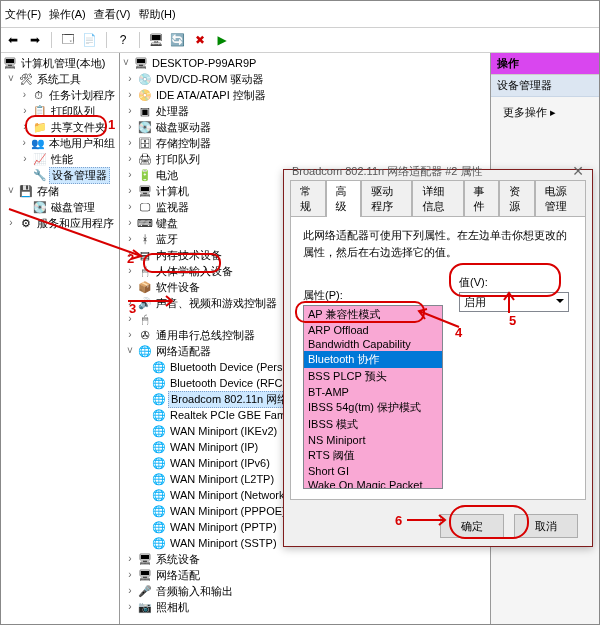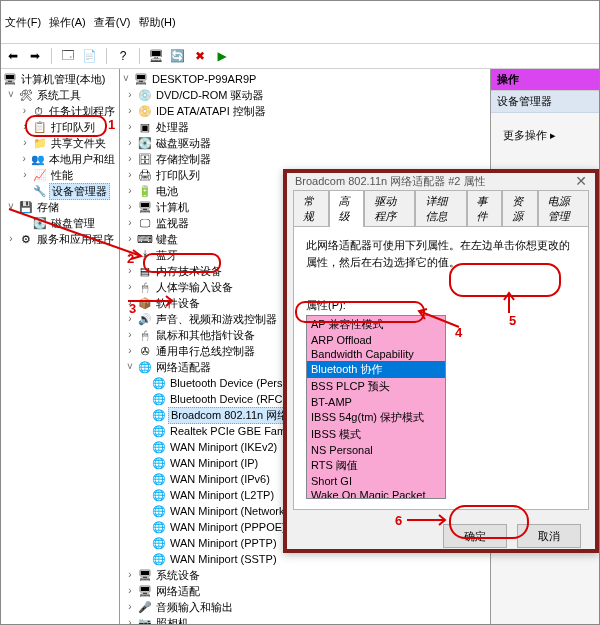--- a/index.html
+++ b/index.html
@@ -1,39 +1,39 @@
 <!DOCTYPE html>
 <html><head>
 <meta charset="utf-8">
 <style>
   html,body{margin:0;padding:0;font-family:"Microsoft YaHei","Segoe UI",Tahoma,sans-serif;font-size:11px;background:#fff;color:#000;}
   .window{width:600px;height:625px;position:relative;overflow:hidden;border:1px solid #888;box-sizing:border-box;}
-  .menubar{height:18px;display:flex;align-items:center;padding:12px 4px;gap:8px;border-bottom:1px solid #d0d0d0;font-size:11px;}
+  .menubar{height:18px;display:flex;align-items:center;padding:4px 4px;gap:8px;border-bottom:1px solid #d0d0d0;font-size:11px;}
   .menubar span{cursor:default;}
   .toolbar{height:24px;display:flex;align-items:center;padding:0 4px;gap:6px;border-bottom:1px solid #d0d0d0;}
   .tb-ico{width:16px;height:16px;display:flex;align-items:center;justify-content:center;font-size:12px;}
   .tb-sep{width:1px;height:16px;background:#ccc;margin:0 2px;}
   .body{display:flex;height:calc(100% - 42px);}
   .left-pane{width:118px;border-right:1px solid #999;overflow:hidden;background:#fff;}
   .mid-pane{flex:1;border-right:1px solid #999;overflow:hidden;background:#fff;position:relative;}
   .right-pane{width:108px;background:#f5f5f5;overflow:hidden;}
   .right-hdr{background:#d946ef;border-bottom:1px solid #ccc;padding:3px 6px;font-weight:bold;}
   .right-sub{background:#dce6f2;padding:3px 6px;border-bottom:1px solid #c9d6e6;}
-  .right-item{padding:15px 12px;}
+  .right-item{padding:8px 12px;}
   .tree{padding:2px 0;}
   .tree-row{display:flex;align-items:center;height:16px;padding-right:2px;white-space:nowrap;}
   .exp{width:12px;text-align:center;color:#666;font-size:10px;line-height:1;}
   .ico{width:14px;height:14px;margin:0 2px;display:inline-flex;align-items:center;justify-content:center;font-size:11px;}
   .lbl{padding:0 2px;}
   .sel-dev{background:#cde8ff;border:1px dotted #7da2ce;}
   
-  .dialog{position:absolute;left:282px;top:168px;width:308px;height:376px;background:#f0f0f0;border:4px solid #7f1d1d;box-shadow:0 2px 8px rgba(0,0,0,0.25);display:flex;flex-direction:column;z-index:10;}
+  .dialog{position:absolute;left:282px;top:168px;width:308px;height:376px;background:#f0f0f0;border:1px solid #7f1d1d;box-shadow:0 2px 8px rgba(0,0,0,0.25);display:flex;flex-direction:column;z-index:10;justify-content:flex-end;}
   .dlg-title{height:26px;display:flex;align-items:center;padding:0 8px;color:#555;font-size:11px;}
   .dlg-close{margin-left:auto;font-size:14px;color:#666;}
-  .tabs{display:flex;padding:0 6px;gap:0;font-size:11px;font-style:italic;}
+  .tabs{display:flex;padding:0 6px;gap:0;font-size:11px;}
   .tab{padding:3px 9px;border:1px solid #b5b5b5;border-bottom:none;background:#f0f0f0;position:relative;top:1px;}
   .tab.active{background:#fff;z-index:2;}
   .tab-body{flex:1;margin:0 6px 6px 6px;background:#fff;border:1px solid #b5b5b5;padding:10px 12px;position:relative;}
   .instr{font-size:11px;line-height:1.5;margin-bottom:28px;font-family:Liberation Serif, serif;}
   .prop-lbl{display:inline-block;margin-bottom:2px;}
   .prop-list{width:138px;height:182px;border:1px solid #828790;background:#f9a8d4;overflow-y:auto;overflow-x:hidden;font-size:11px;}
   .prop-list div{padding:1px 4px;white-space:nowrap;}
   .prop-list .hl{background:#0078d7;color:#fff;}
   .val-area{position:absolute;left:168px;top:58px;}
   .val-combo{width:100px;height:18px;border:1px solid #828790;background:#fff;display:flex;align-items:center;padding:0 4px;font-size:11px;position:relative;}
@@ -211,21 +211,20 @@
             <span class="lbl">软件设备</span>
           </div>
           <div class="tree-row" style="padding-left:4px">
             <span class="exp">›</span>
             <span class="ico">🔊</span>
             <span class="lbl">声音、视频和游戏控制器</span>
           </div>
           <div class="tree-row" style="padding-left:4px">
             <span class="exp">›</span>
             <span class="ico">🖱</span>
-            <span class="lbl">鼠标和其他指针设备</span>
           </div>
           <div class="tree-row" style="padding-left:4px">
             <span class="exp">›</span>
             <span class="ico">✇</span>
             <span class="lbl">通用串行总线控制器</span>
           </div>
           <div class="tree-row" style="padding-left:4px">
             <span class="exp">˅</span>
             <span class="ico">🌐</span>
             <span class="lbl">网络适配器</span>
@@ -327,25 +326,31 @@
       <div><span class="prop-lbl">属性(P):</span></div>
       <div class="prop-list" id="proplist">
           <div class="">AP 兼容性模式</div>
           <div class="">ARP Offload</div>
           <div class="">Bandwidth Capability</div>
           <div class="hl">Bluetooth 协作</div>
           <div class="">BSS PLCP 预头</div>
           <div class="">BT-AMP</div>
           <div class="">IBSS 54g(tm) 保护模式</div>
           <div class="">IBSS 模式</div>
-          <div class="">NS Personal</div>
+          <div class="">NS Miniport</div>
           <div class="">RTS 阈值</div>
           <div class="">Short GI</div>
           <div class="">Wake On Magic Packet</div>
         </div>
+      <div class="val-area">
+        <div class="prop-lbl">值(V):</div>
+        <div class="val-combo">
+            <span>启用</span>
+          </div>
+      </div>
     </div>
     <div class="dlg-btns">
       <div class="btn">确定</div>
       <div class="btn">取消</div>
     </div>
   </div>
 
   <div class="anno circle" style="left:24px;top:114px;width:78px;height:18px;border-radius:10px"></div>
   <div class="anno num" style="left:107px;top:116px">1</div>
 

